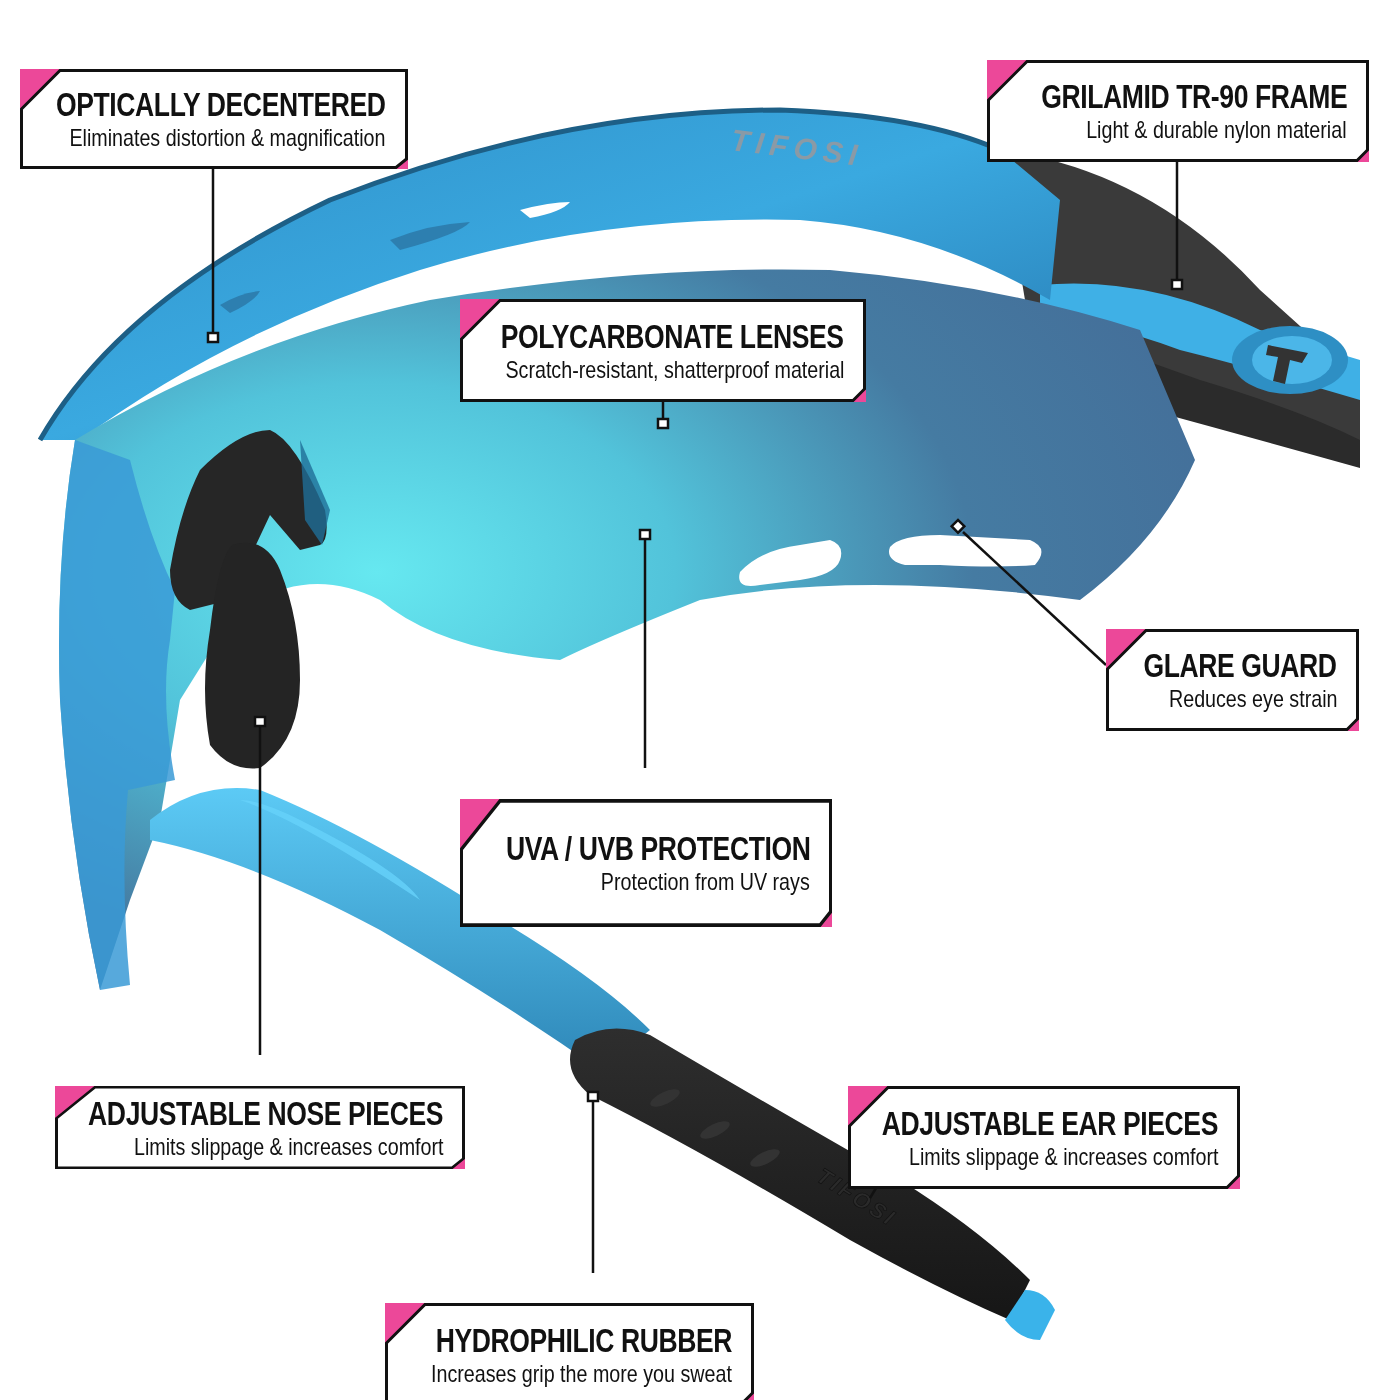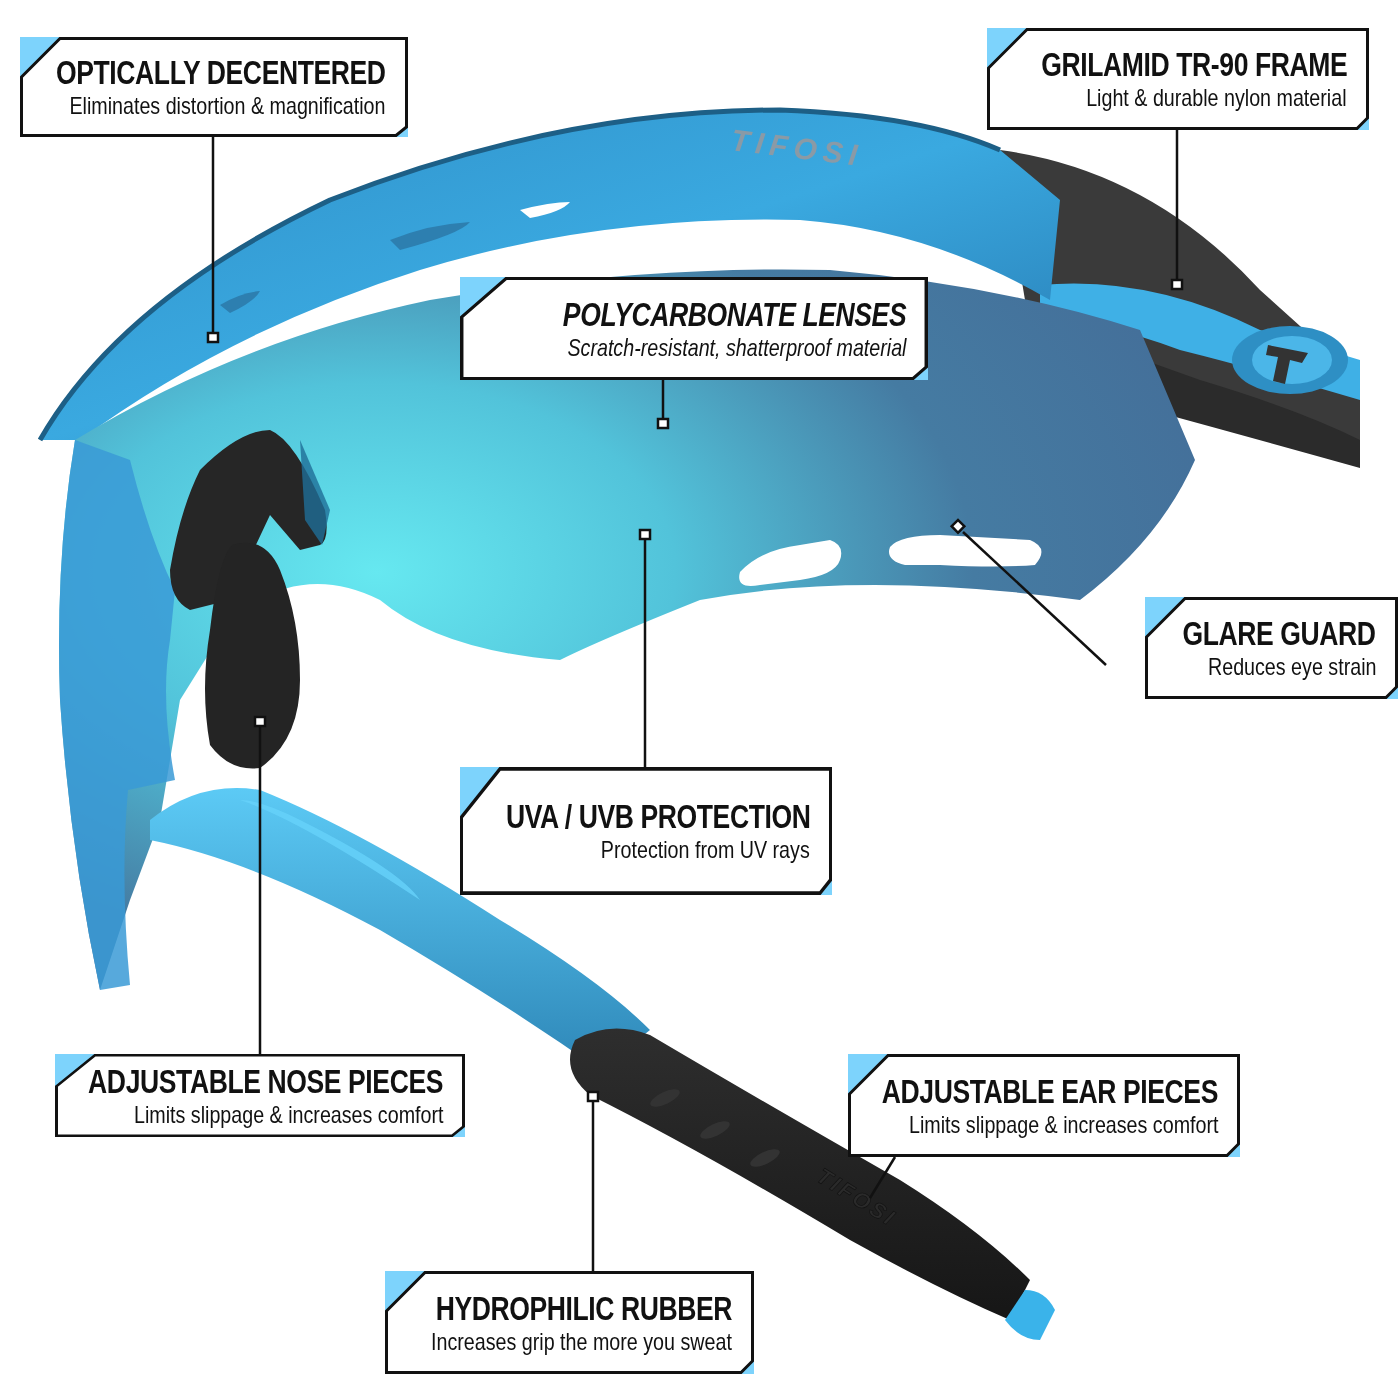--- a/index.html
+++ b/index.html
@@ -1,18 +1,18 @@
 <!DOCTYPE html>
 <html><head>
 <meta charset="utf-8">
 <style>
   html,body{margin:0;padding:0;background:#ffffff;}
   body{width:1400px;height:1400px;position:relative;overflow:hidden;font-family:"Liberation Sans","DejaVu Sans",sans-serif;}
   #art{position:absolute;left:0;top:0;width:1400px;height:1400px;}
-  .callout{position:absolute;box-sizing:border-box;background:#7dd3fc;}
+  .callout{position:absolute;box-sizing:border-box;background:#ec4899;margin-top:32px;}
   .callout svg.frame{position:absolute;left:0;top:0;width:100%;height:100%;overflow:visible;}
   .callout .txt{position:absolute;right:22px;top:0;bottom:0;display:flex;flex-direction:column;justify-content:center;align-items:flex-end;}
   .callout .title{font-family:"Liberation Sans",sans-serif;font-weight:bold;font-size:34px;letter-spacing:-0.5px;color:#111;line-height:38px;transform:scaleX(0.78);transform-origin:right center;white-space:nowrap;}
   .callout .sub{font-family:"Liberation Sans",sans-serif;font-size:24px;color:#111;line-height:30px;transform:scaleX(0.82);transform-origin:right center;white-space:nowrap;}
 </style>
 </head>
 <body>
 
 <svg id="art" viewBox="0 0 1400 1400" xmlns="http://www.w3.org/2000/svg">
   <defs>
@@ -127,31 +127,31 @@
 <div class="callout" style="left:987px;top:28px;width:382px;height:102px;">
   <svg class="frame" viewBox="0 0 382 102" preserveAspectRatio="none">
       <path d="M1.5 40 L40 1.5 L380.5 1.5 L380.5 90 L370 100.5 L1.5 100.5 Z" fill="#fff" stroke="#111" stroke-width="3"></path>
     </svg>
   <div class="txt">
     <div class="title">GRILAMID TR-90 FRAME</div>
     <div class="sub">Light &amp; durable nylon material</div>
   </div>
 </div>
 
-<div class="callout" style="left:460px;top:277px;width:468px;height:103px;font-style:italic;">
+<div class="callout" style="left:460px;top:267px;width:406px;height:103px;">
   <svg class="frame" viewBox="0 0 406 103" preserveAspectRatio="none">
       <path d="M1.5 40 L40 1.5 L404.5 1.5 L404.5 90 L393 101.5 L1.5 101.5 Z" fill="#fff" stroke="#111" stroke-width="3"></path>
     </svg>
   <div class="txt">
     <div class="title">POLYCARBONATE LENSES</div>
     <div class="sub">Scratch-resistant, shatterproof material</div>
   </div>
 </div>
 
-<div class="callout" style="left:1145px;top:597px;width:253px;height:102px;">
+<div class="callout" style="left:1106px;top:597px;width:253px;height:102px;">
   <svg class="frame" viewBox="0 0 253 102" preserveAspectRatio="none">
       <path d="M1.5 40 L40 1.5 L251.5 1.5 L251.5 90 L241 100.5 L1.5 100.5 Z" fill="#fff" stroke="#111" stroke-width="3"></path>
     </svg>
   <div class="txt">
     <div class="title">GLARE GUARD</div>
     <div class="sub">Reduces eye strain</div>
   </div>
 </div>
 
 <div class="callout" style="left:460px;top:767px;width:372px;height:128px;">

